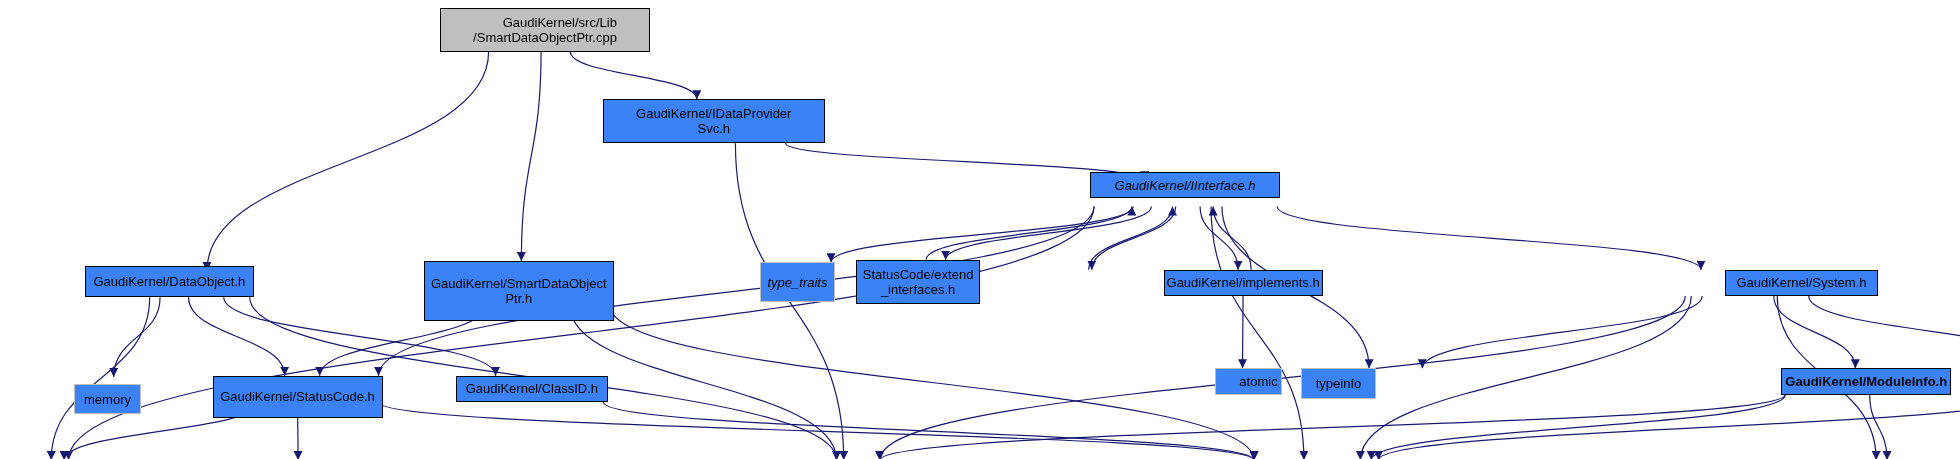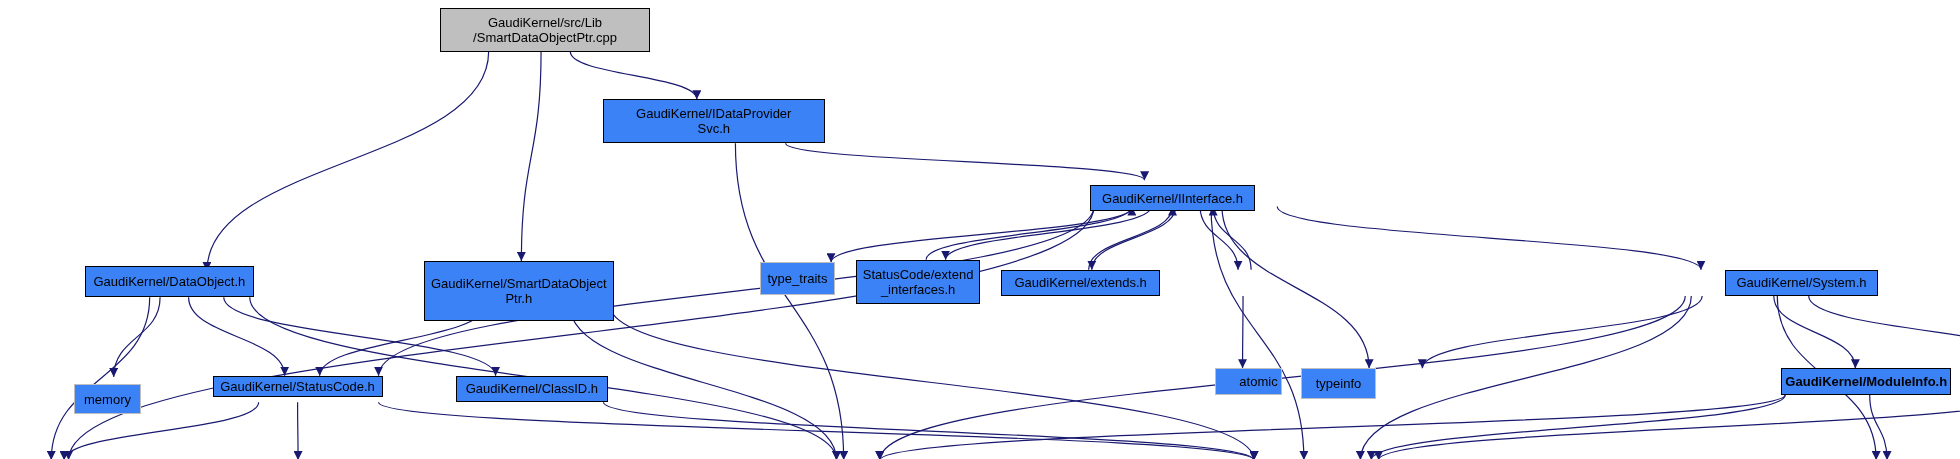--- a/index.html
+++ b/index.html
@@ -1,20 +1,20 @@
 <!DOCTYPE html>
 <html><head>
 <meta charset="utf-8">
 <style>
   html, body { margin:0; padding:0; background:#ffffff; }
   body { width:1960px; height:459px; position:relative; overflow:hidden; font-family:"Liberation Sans", sans-serif; }
   #graph { position:absolute; left:0; top:0; width:1960px; height:459px; }
   .node { position:absolute; box-sizing:border-box; background:#3b82f6; border:1px solid #000; display:flex; align-items:center; justify-content:center; text-align:center; font-size:13px; line-height:15px; color:#000; white-space:pre; cursor:pointer; }
   .node.ext { border-color:#bfbfbf; cursor:default; }
-  .node.root { background:#bfbfbf; border-color:#000; }
+  .node.root { background:#bfbfbf; border-color:#000;text-align:right; }
 </style>
 </head>
 <body>
 
 <div id="graph">
   <svg id="edges" width="1960" height="459" style="position:absolute;left:0;top:0;">
     <defs>
       <marker id="arrow" viewBox="0 0 10 10" refX="10" refY="5" markerWidth="9" markerHeight="9" orient="auto-start-reverse" markerUnits="userSpaceOnUse">
         <path d="M0,0 L10,5 L0,10 z" fill="#191970"></path>
       </marker>
@@ -60,29 +60,29 @@
       <path d="M1869.71875,394.64 C1869.71875,427.3405 1887.0625,427.3405 1887.0625,460.041" fill="none" stroke="#191970" stroke-width="1.2" marker-end="url(#arrow)"></path>
       <path d="M2030.25,394.64 C2030.25,427.3405 1378.5,427.3405 1378.5,460.041" fill="none" stroke="#191970" stroke-width="1.2" marker-end="url(#arrow)"></path>
       <path d="M2095.46875,394.64 C2095.46875,427.3405 2079.0625,427.3405 2079.0625,460.041" fill="none" stroke="#191970" stroke-width="1.2" marker-end="url(#arrow)"></path>
       <path d="M2117.96875,394.64 C2117.96875,427.3405 2214.0625,427.3405 2214.0625,460.041" fill="none" stroke="#191970" stroke-width="1.2" marker-end="url(#arrow)"></path>
     </svg>
 
   <div class="node root" id="n-root" style="left: 440px; top: 7.50409px; width: 210px; height: 44px;">GaudiKernel/src/Lib
 /SmartDataObjectPtr.cpp</div>
   <div class="node" id="n-idataprov" style="left: 602.5px; top: 99.3161px; width: 222.5px; height: 44px;">GaudiKernel/IDataProvider
 Svc.h</div>
-  <div class="node" id="n-iinterface" style="left: 1090px; top: 185px; width: 165px; height: 26.4px;">GaudiKernel/IInterface.h</div>
+  <div class="node" id="n-iinterface" style="left: 1090px; top: 172px; width: 190px; height: 26.4px; font-style: italic;">GaudiKernel/IInterface.h</div>
   <div class="node" id="n-dataobject" style="left: 85px; top: 266px; width: 168.75px; height: 31px;">GaudiKernel/DataObject.h</div>
   <div class="node" id="n-smartptrh" style="left: 423.75px; top: 260.929px; width: 190px; height: 60px;">GaudiKernel/SmartDataObject
 Ptr.h</div>
-  <div class="node ext" id="n-type_traits" style="left: 760px; top: 262.18px; width: 75px; height: 33px;">type_traits</div>
+  <div class="node ext" id="n-type_traits" style="left: 760px; top: 262.18px; width: 75px; height: 40px; font-style: italic;">type_traits</div>
   <div class="node" id="n-extend_if" style="left: 856.25px; top: 259.678px; width: 123.75px; height: 44px;">StatusCode/extend
 _interfaces.h</div>
-  <div class="node" id="n-extends" style="left: 1001.25px; top: 269.684px; width: 158.75px; height: 26.4px;">GaudiKernel/extends.h</div>
+  <div class="node" id="n-implements" style="left: 1163.75px; top: 269.684px; width: 158.75px; height: 26.4px;">GaudiKernel/implements.h</div>
   <div class="node" id="n-system" style="left: 1681.25px; top: 269.684px; width: 152.5px; height: 26.4px; margin-left: 44px;">GaudiKernel/System.h</div>
   <div class="node ext" id="n-memory" style="left: 73.75px; top: 384px; width: 67.5px; height: 30px;">memory</div>
-  <div class="node" id="n-statuscode" style="left: 212.5px; top: 375.744px; width: 170px; height: 21px;">GaudiKernel/StatusCode.h</div>
+  <div class="node" id="n-statuscode" style="left: 212.5px; top: 375.744px; width: 170px; height: 42px;">GaudiKernel/StatusCode.h</div>
   <div class="node" id="n-classid" style="left: 456.25px; top: 375.744px; width: 151.25px; height: 26.4px;">GaudiKernel/ClassID.h</div>
   <div class="node ext" id="n-atomic" style="left: 1215px; top: 368.24px; width: 67px; height: 26.4px; padding-left: 20px;">atomic</div>
   <div class="node ext" id="n-typeinfo" style="left: 1301px; top: 368.24px; width: 75px; height: 31px;">typeinfo</div>
   <div class="node" id="n-moduleinfo" style="left: 1781.25px; top: 368.24px; width: 170px; height: 26.4px; font-weight: bold;">GaudiKernel/ModuleInfo.h</div>
 
 </div>
 
 </body></html>

